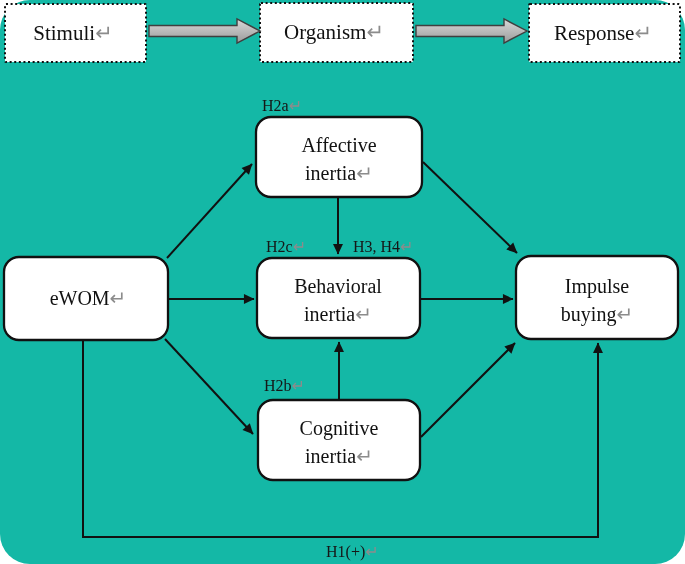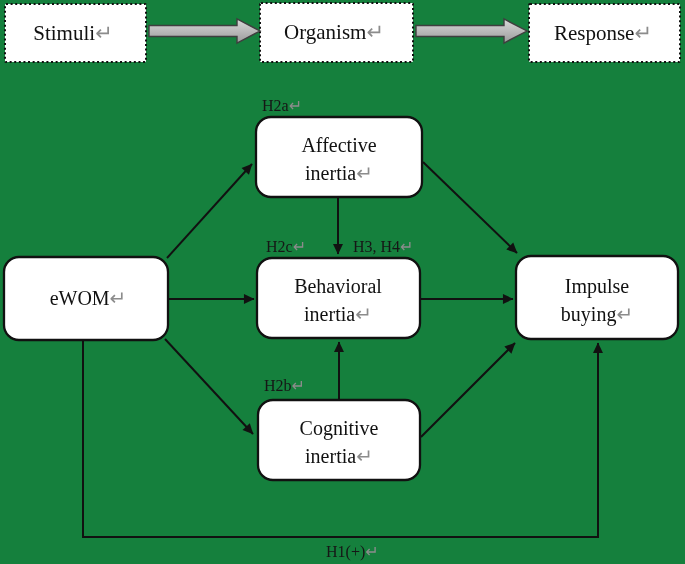--- a/index.html
+++ b/index.html
@@ -4,22 +4,23 @@
 <style>
   html, body {
     margin: 0;
     padding: 0;
     background: #ffffff;
   }
   .stage {
     position: relative;
     width: 685px;
     height: 564px;
-    background: #15803d;
+    background: #14b8a6;
     font-family: "Liberation Serif", serif;
+    border-radius: 30px;
   }
   svg { display: block; }
 
   
   .box-dotted {
     fill: #ffffff;
     stroke: #111111;
     stroke-width: 2;
     stroke-dasharray: 2 2.6;
   }

